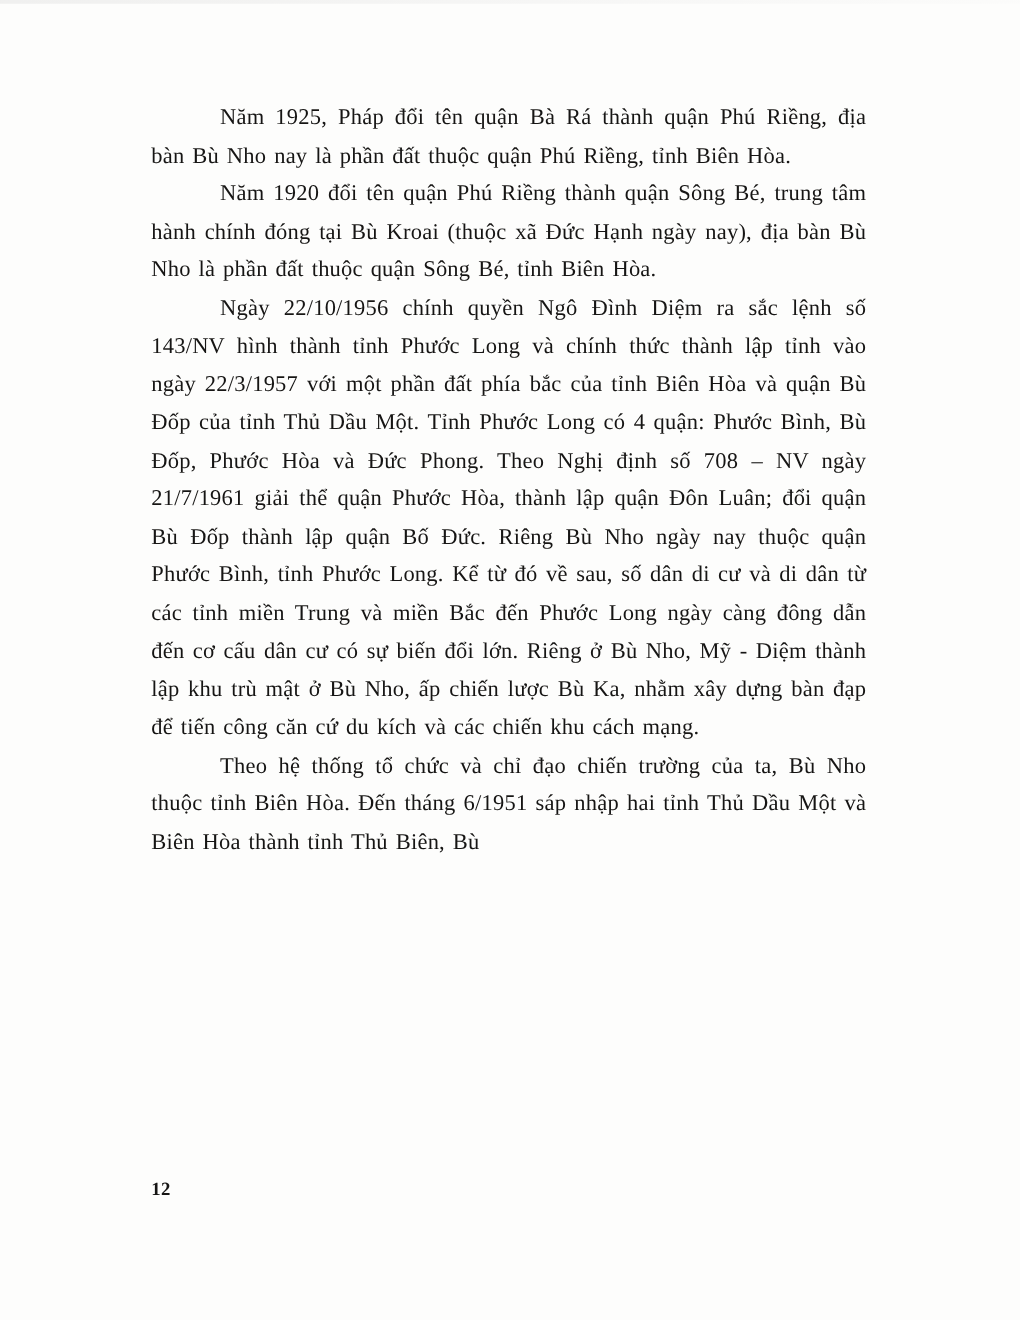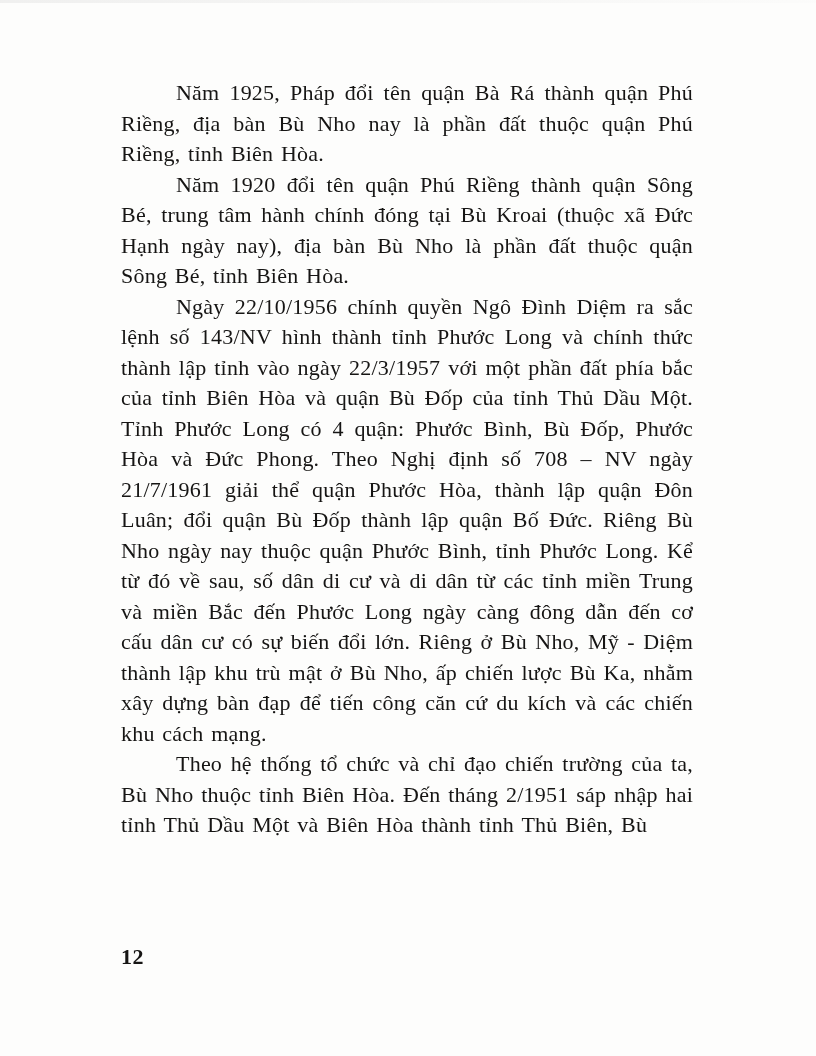--- a/index.html
+++ b/index.html
@@ -24,34 +24,34 @@
     background: #fdfdfc;
   }
   .text-block {
     position: absolute;
     top: 78px;
     left: 121px;
     width: 572px;
   }
   .text-block p {
     margin: 0;
-    font-size: 22px;
+    font-size: 18px;
     line-height: 30.5px;
     text-align: justify;
     text-justify: inter-word;
     text-indent: 55px;
     word-spacing: 0.09em;
     letter-spacing: 0.01em;
   }
   
   .page-number {
     position: absolute;
     top: 944px;
     left: 121px;
-    font-size: 22px;
+    font-size: 15px;
     font-weight: bold;
     letter-spacing: 0.02em;
   }
   
   .scan-edge {
     position: absolute;
     top: 0;
     left: 0;
     width: 816px;
     height: 3px;
@@ -61,17 +61,17 @@
 </head>
 <body>
 
 <div class="page">
   <div class="scan-edge"></div>
 
   <div class="text-block">
     <p>Năm 1925, Pháp đổi tên quận Bà Rá thành quận Phú Riềng, địa bàn Bù Nho nay là phần đất thuộc quận Phú Riềng, tỉnh Biên Hòa.</p>
     <p>Năm 1920 đổi tên quận Phú Riềng thành quận Sông Bé, trung tâm hành chính đóng tại Bù Kroai (thuộc xã Đức Hạnh ngày nay), địa bàn Bù Nho là phần đất thuộc quận Sông Bé, tỉnh Biên Hòa.</p>
     <p>Ngày 22/10/1956 chính quyền Ngô Đình Diệm ra sắc lệnh số 143/NV hình thành tỉnh Phước Long và chính thức thành lập tỉnh vào ngày 22/3/1957 với một phần đất phía bắc của tỉnh Biên Hòa và quận Bù Đốp của tỉnh Thủ Dầu Một. Tỉnh Phước Long có 4 quận: Phước Bình, Bù Đốp, Phước Hòa và Đức Phong. Theo Nghị định số 708 – NV ngày 21/7/1961 giải thể quận Phước Hòa, thành lập quận Đôn Luân; đổi quận Bù Đốp thành lập quận Bố Đức. Riêng Bù Nho ngày nay thuộc quận Phước Bình, tỉnh Phước Long. Kể từ đó về sau, số dân di cư và di dân từ các tỉnh miền Trung và miền Bắc đến Phước Long ngày càng đông dẫn đến cơ cấu dân cư có sự biến đổi lớn. Riêng ở Bù Nho, Mỹ - Diệm thành lập khu trù mật ở Bù Nho, ấp chiến lược Bù Ka, nhằm xây dựng bàn đạp để tiến công căn cứ du kích và các chiến khu cách mạng.</p>
-    <p>Theo hệ thống tổ chức và chỉ đạo chiến trường của ta, Bù Nho thuộc tỉnh Biên Hòa. Đến tháng 2/1951 sáp nhập hai tỉnh Thủ Dầu Một và Biên Hòa thành tỉnh Thủ Biên, Bù</p>
+    <p>Theo hệ thống tổ chức và chỉ đạo chiến trường của ta, Bù Nho thuộc tỉnh Biên Hòa. Đến tháng 6/1951 sáp nhập hai tỉnh Thủ Dầu Một và Biên Hòa thành tỉnh Thủ Biên, Bù</p>
   </div>
 
   <div class="page-number">12</div>
 </div>
 
 </body></html>

